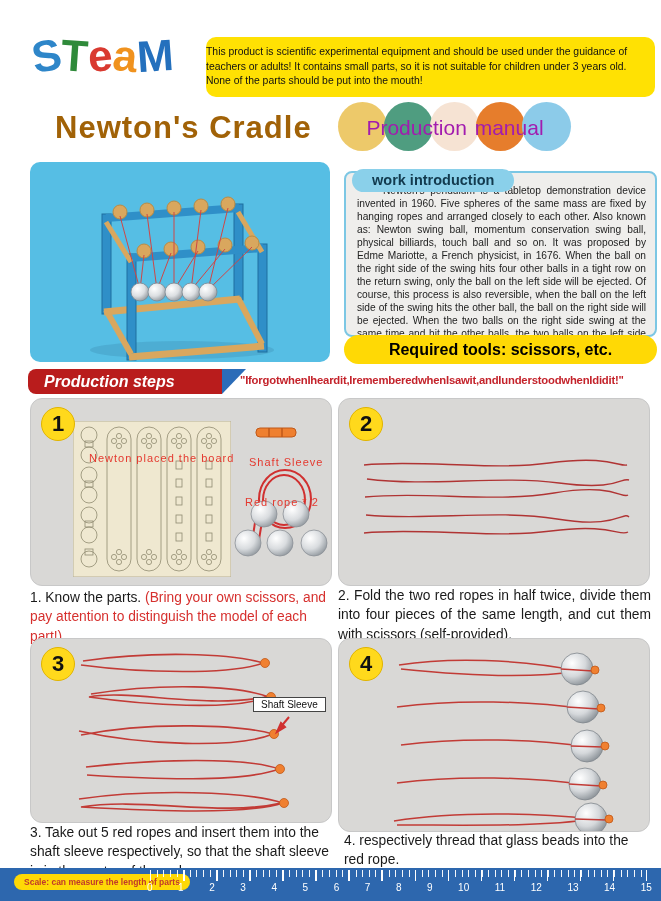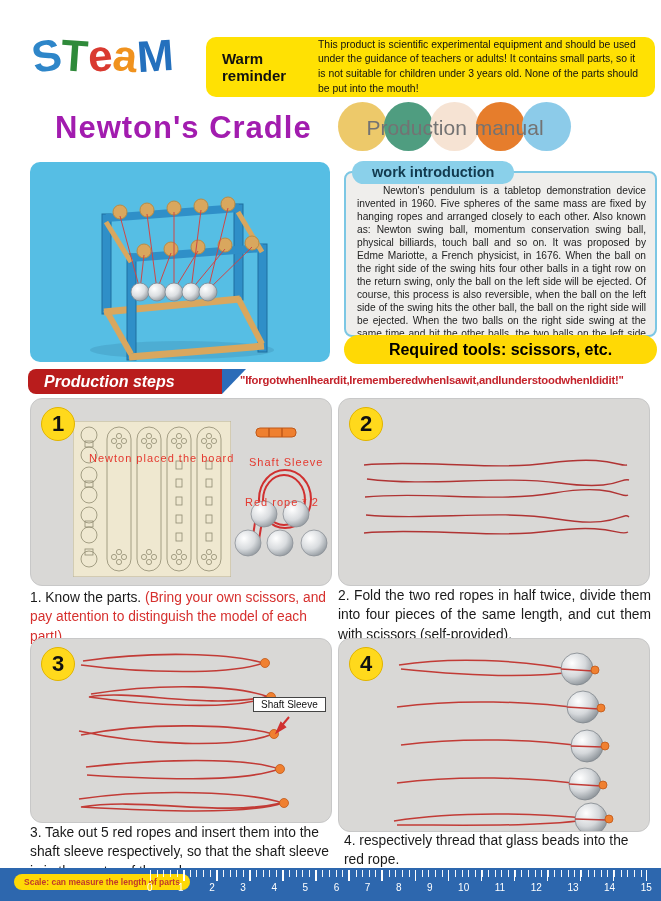--- a/index.html
+++ b/index.html
@@ -13,33 +13,33 @@
   .logo span:nth-child(2){transform:rotate(4deg);}
   .logo span:nth-child(3){transform:rotate(-5deg);}
   .logo span:nth-child(4){transform:rotate(6deg);}
   .logo span:nth-child(5){transform:rotate(-4deg);}
 
   .warm-box{position:absolute;left:206px;top:37px;width:449px;height:60px;background:#ffe103;
             border-radius:10px;display:flex;align-items:center;}
   .warm-label{width:96px;padding-left:16px;font-weight:bold;font-size:15px;line-height:1.15;color:#111;}
   .warm-text{flex:1;padding-right:10px;font-size:10.4px;line-height:1.4;color:#111;}
 
-  .title{position:absolute;left:55px;top:110px;font-size:31px;font-weight:bold;color:#a21caf;letter-spacing:1px;}
+  .title{position:absolute;left:55px;top:110px;font-size:31px;font-weight:bold;color:#a16207;letter-spacing:1px;}
 
   .manual{position:absolute;left:338px;top:101px;width:234px;height:52px;}
   .manual-circles{position:absolute;inset:0;}
   .mcircle{position:absolute;top:1px;width:49px;height:49px;border-radius:50%;}
-  .manual-label{position:absolute;left:0;right:0;top:15px;text-align:center;font-size:21px;color:#737373;z-index:2;word-spacing:2px;}
+  .manual-label{position:absolute;left:0;right:0;top:15px;text-align:center;font-size:21px;color:#a21caf;z-index:2;word-spacing:2px;}
 
   
   .photo{position:absolute;left:30px;top:162px;width:300px;height:200px;background:#56bee4;border-radius:10px;overflow:hidden;}
 
   
   .intro{position:absolute;left:344px;top:157px;width:314px;height:208px;}
-  .intro-tab{position:absolute;left:8px;top:4px;z-index:2;background:#8ad0ea;color:#123a4e;
+  .intro-tab{position:absolute;left:8px;top:12px;z-index:2;background:#8ad0ea;color:#123a4e;
              font-size:14.5px;font-weight:bold;padding:3px 20px 4px;border-radius:14px;}
   .intro-box{position:absolute;left:0;top:14px;width:313px;height:166px;background:#efeeec;
              border:2px solid #7cc7e4;border-radius:8px;box-sizing:border-box;
              padding:11px 9px 2px 11px;overflow:hidden;}
   .intro-par{font-size:10.2px;line-height:1.275;text-align:justify;color:#222;text-indent:26px;}
   .tools-pill{position:absolute;left:0;top:178px;width:313px;height:29px;background:#ffd905;border-radius:16px;
               display:flex;align-items:center;justify-content:center;font-size:16px;font-weight:bold;color:#000000;}
 
   
   .banner{position:absolute;left:28px;top:369px;width:178px;height:25px;background:#b91c1c;
@@ -84,21 +84,20 @@
                  color:#fff;font-size:10px;}
 </style>
 </head>
 <body>
 
 <div class="page">
 
   <div class="logo" id="logo"><span style="color: rgb(46, 134, 201);">S</span><span style="color: rgb(47, 138, 58);">T</span><span style="color: rgb(217, 58, 48);">e</span><span style="color: rgb(240, 146, 30);">a</span><span style="color: rgb(36, 112, 189);">M</span></div>
 
   <div class="warm-box">
-    <div class="warm-label">Warm reminder</div>
     <div class="warm-text">This product is scientific experimental equipment and should be used under the guidance of teachers or adults! It contains small parts, so it is not suitable for children under 3 years old. None of the parts should be put into the mouth!</div>
   </div>
 
   <div class="title">Newton's Cradle</div>
 
   <div class="manual">
     <div class="manual-circles" id="manual-circles">
         <div class="mcircle" style="left: 0px; background: rgb(237, 201, 106);"></div>
         <div class="mcircle" style="left: 46px; background: rgb(79, 157, 128);"></div>
         <div class="mcircle" style="left: 92px; background: rgb(246, 227, 211);"></div>

